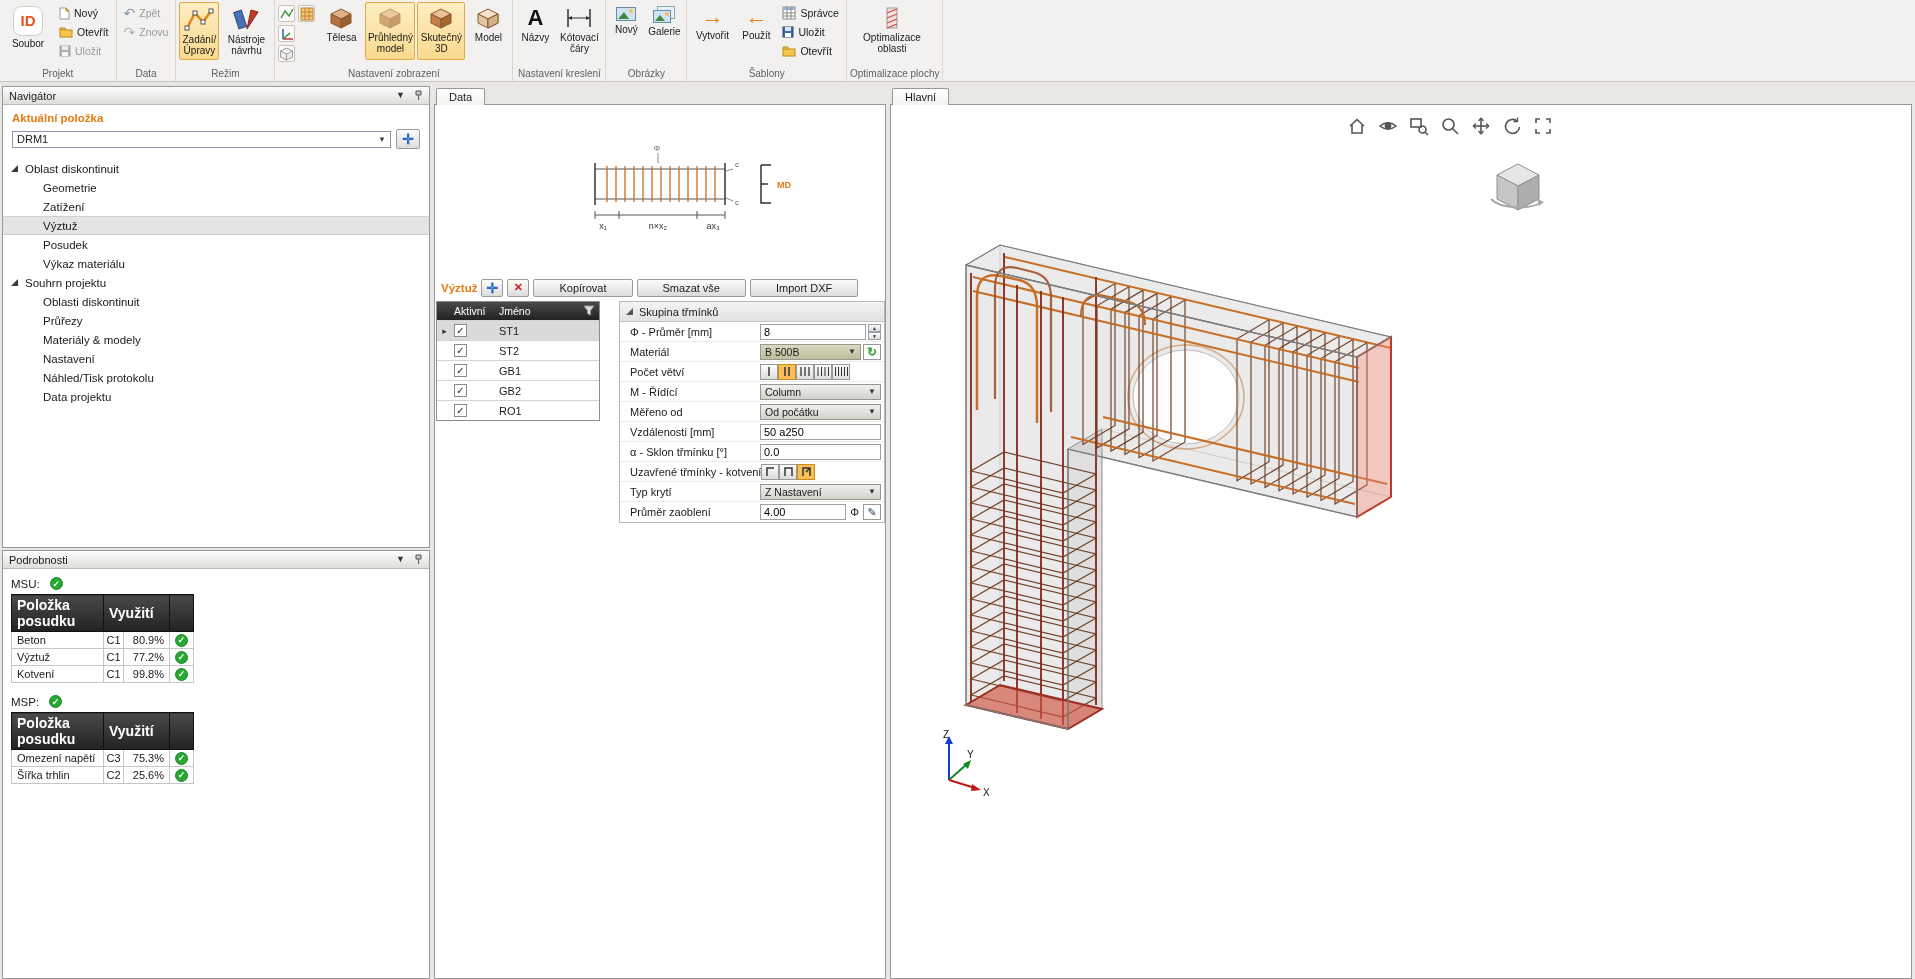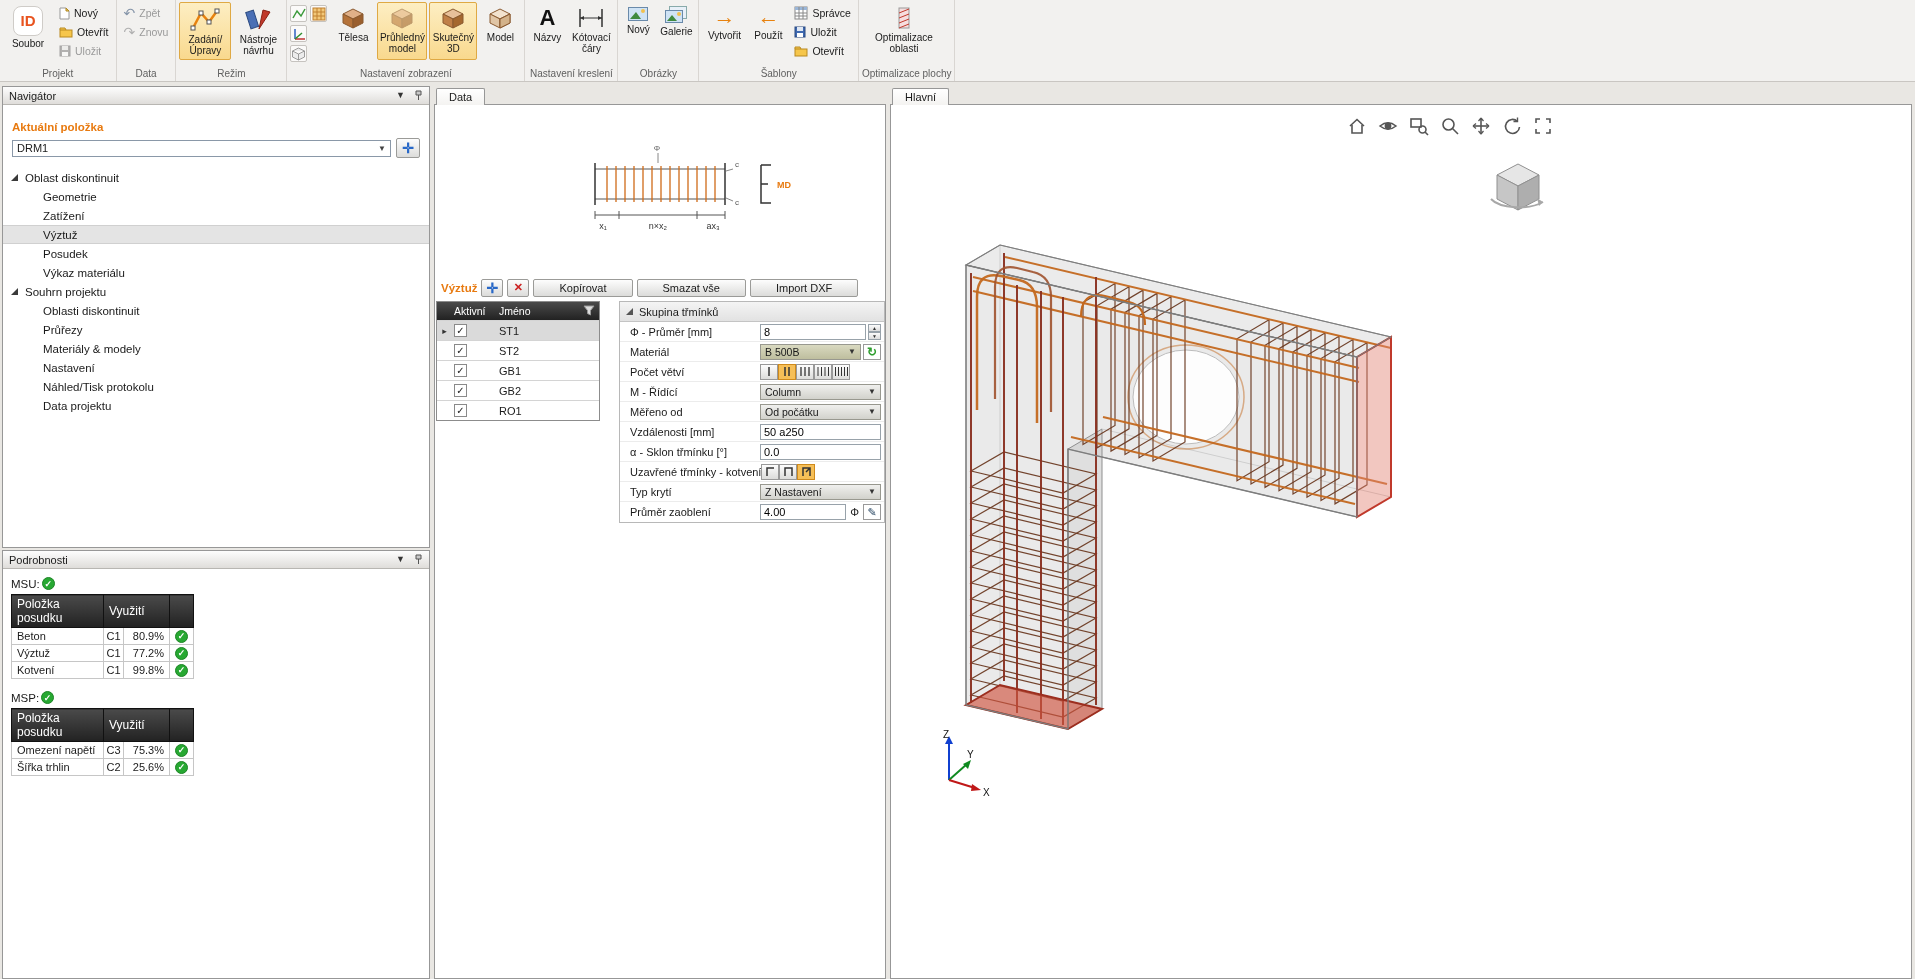--- a/index.html
+++ b/index.html
@@ -42,24 +42,24 @@
 .combo .arr{margin-left:auto;font-size:8px;color:#444}
 .gbtn{background:linear-gradient(#fdfdfd,#dcdcda);border:1px solid #9b9b98;border-radius:2px;display:flex;align-items:center;justify-content:center;cursor:default}
 .plus-blue{color:#2868c8;font-weight:bold;font-size:14px;line-height:12px}
 .trow{height:19px;display:flex;align-items:center;font-size:11.5px;cursor:default}
 .trow.lvl0{padding-left:22px;position:relative}
 .trow.lvl1{padding-left:40px}
 .trow.sel{background:#e4e4e4;border-top:1px solid #d0d0d0;border-bottom:1px solid #d0d0d0}
 .exp{position:absolute;left:8px;top:6px;width:0;height:0;border-left:7px solid transparent;border-bottom:7px solid #3a3a3a}
 
 
-.chk-label{display:flex;align-items:center;gap:2px;font-size:11.5px}
+.chk-label{display:flex;align-items:center;gap:10px;font-size:11.5px}
 .okc{display:inline-flex;width:13px;height:13px;border-radius:50%;background:#27a832;color:#fff;font-size:9px;font-weight:bold;align-items:center;justify-content:center;border:1px solid #1d8526}
 .dtable{border-collapse:collapse;font-size:11px}
-.dtable th{background:linear-gradient(#4a4a4a,#222);color:#fff;font-weight:normal;font-size:12px;padding:2px 5px;text-align:left;border:1px solid #111}
+.dtable th{background:linear-gradient(#4a4a4a,#222);color:#fff;font-weight:bold;font-size:14px;padding:2px 5px;text-align:left;border:1px solid #111}
 .dtable td{border:1px solid #c6c6c6;padding:2px 5px;background:#fff}
 .dtable .combo-c{width:20px;padding:2px 2px;text-align:center}
 .dtable .pct{width:46px;text-align:right}
 .dtable .chk{width:24px;text-align:center;padding:1px}
 .dtable .c-name{width:92px}
 
 
 .rtoolbar{position:absolute;left:2px;top:172px;height:21px;display:flex;align-items:center;gap:4px;padding-left:4px}
 .tbtn{height:18px;padding:0 25px;font-size:11px;display:flex;align-items:center;background:linear-gradient(#fdfdfd,#dcdcda);border:1px solid #9b9b98;border-radius:2px}
 .icobtn{width:22px;height:18px}
@@ -150,21 +150,21 @@
           <span class="u-ico gray">↷</span>
           <span>Znovu</span>
         </div>
       </div>
     </div>
     <div class="rgroup-label">Data</div>
   </div>
 
   <div class="rgroup">
     <div class="rgroup-body">
-      <div class="big-btn selected" style="width:52px">
+      <div class="big-btn selected" style="width:40px">
         <svg width="30" height="26">
             <polyline points="3,22 11,7 19,16 27,5" stroke="#e8820e" fill="none" stroke-width="2.5"></polyline>
             <rect x="1" y="20" width="4" height="4" fill="#fff" stroke="#555"></rect>
             <rect x="9" y="5" width="4" height="4" fill="#fff" stroke="#555"></rect>
             <rect x="17" y="14" width="4" height="4" fill="#fff" stroke="#555"></rect>
             <rect x="25" y="3" width="4" height="4" fill="#fff" stroke="#555"></rect>
           </svg>
         <span>Zadání/Úpravy</span>
       </div>
       <div class="big-btn" style="width:50px">
@@ -350,21 +350,21 @@
     <div class="panel-header">
       <span>Navigátor</span>
       <span class="ph-icons">
         <span class="chev">▼</span>
         <svg width="9" height="11">
             <path d="M2,1 h5 v4 h-5 z" fill="#c8c8c8" stroke="#555"></path>
             <path d="M4.5,5 v5" stroke="#555"></path>
           </svg>
       </span>
     </div>
-    <div style="padding:16px 9px 0 9px">
+    <div style="padding:7px 9px 0 9px">
       <div class="orange-label">Aktuální položka</div>
       <div style="display:flex;gap:5px;margin-top:5px;align-items:center">
         <div class="combo" style="flex:1">
           <span>DRM1</span>
           <span class="arr">▼</span>
         </div>
         <div class="gbtn" style="width:24px;height:20px">
           <span class="plus-blue">✛</span>
         </div>
       </div>

